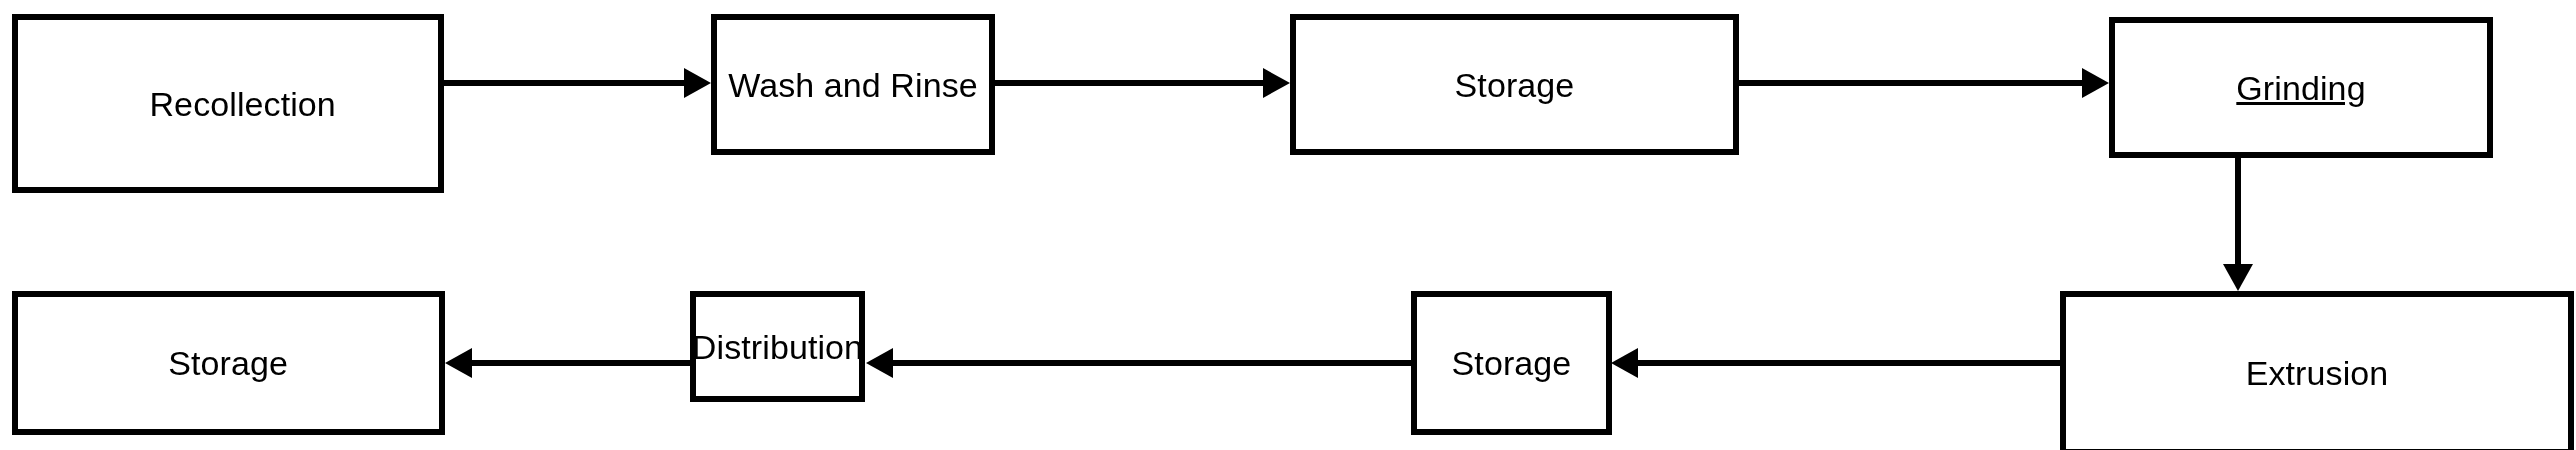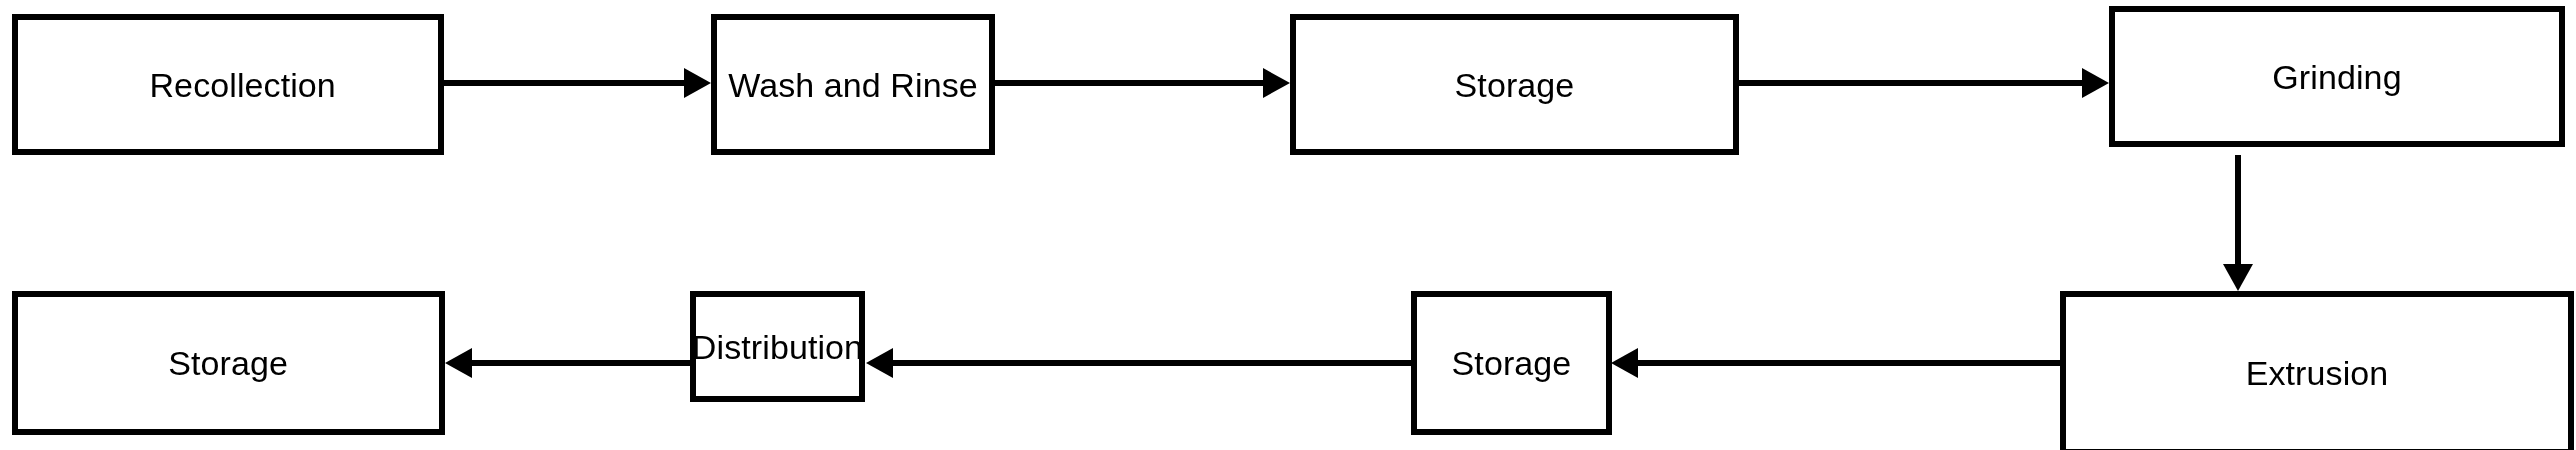--- a/index.html
+++ b/index.html
@@ -63,33 +63,33 @@
     border-left: 15px solid transparent;
     border-right: 15px solid transparent;
     border-top: 27px solid #000000;
   }
 </style>
 </head>
 <body>
 
 <div id="canvas">
 
-  <div class="node" style="left:11.7px; top:14px; width:432px; height:141px;padding-left:30px;">
+  <div class="node" style="left:11.7px; top:14px; width:432px; height:179px;padding-left:30px;">
     <span class="node-label">Recollection</span>
   </div>
 
   <div class="node" style="left:711px; top:14px; width:284px; height:141px;align-items:center;">
     <span class="node-label">Wash and Rinse</span>
   </div>
 
   <div class="node" style="left:1290px; top:14px; width:449px; height:141px;">
     <span class="node-label">Storage</span>
   </div>
 
-  <div class="node" style="left:2109px; top:6px; width:456px; height:141px;">
+  <div class="node" style="left:2109px; top:17px; width:384px; height:141px;text-decoration:underline;">
     <span class="node-label">Grinding</span>
   </div>
 
   <div class="node" style="left:2060px; top:291px; width:514px; height:164px;">
     <span class="node-label">Extrusion</span>
   </div>
 
   <div class="node" style="left:1411px; top:291px; width:201px; height:144px;">
     <span class="node-label">Storage</span>
   </div>

